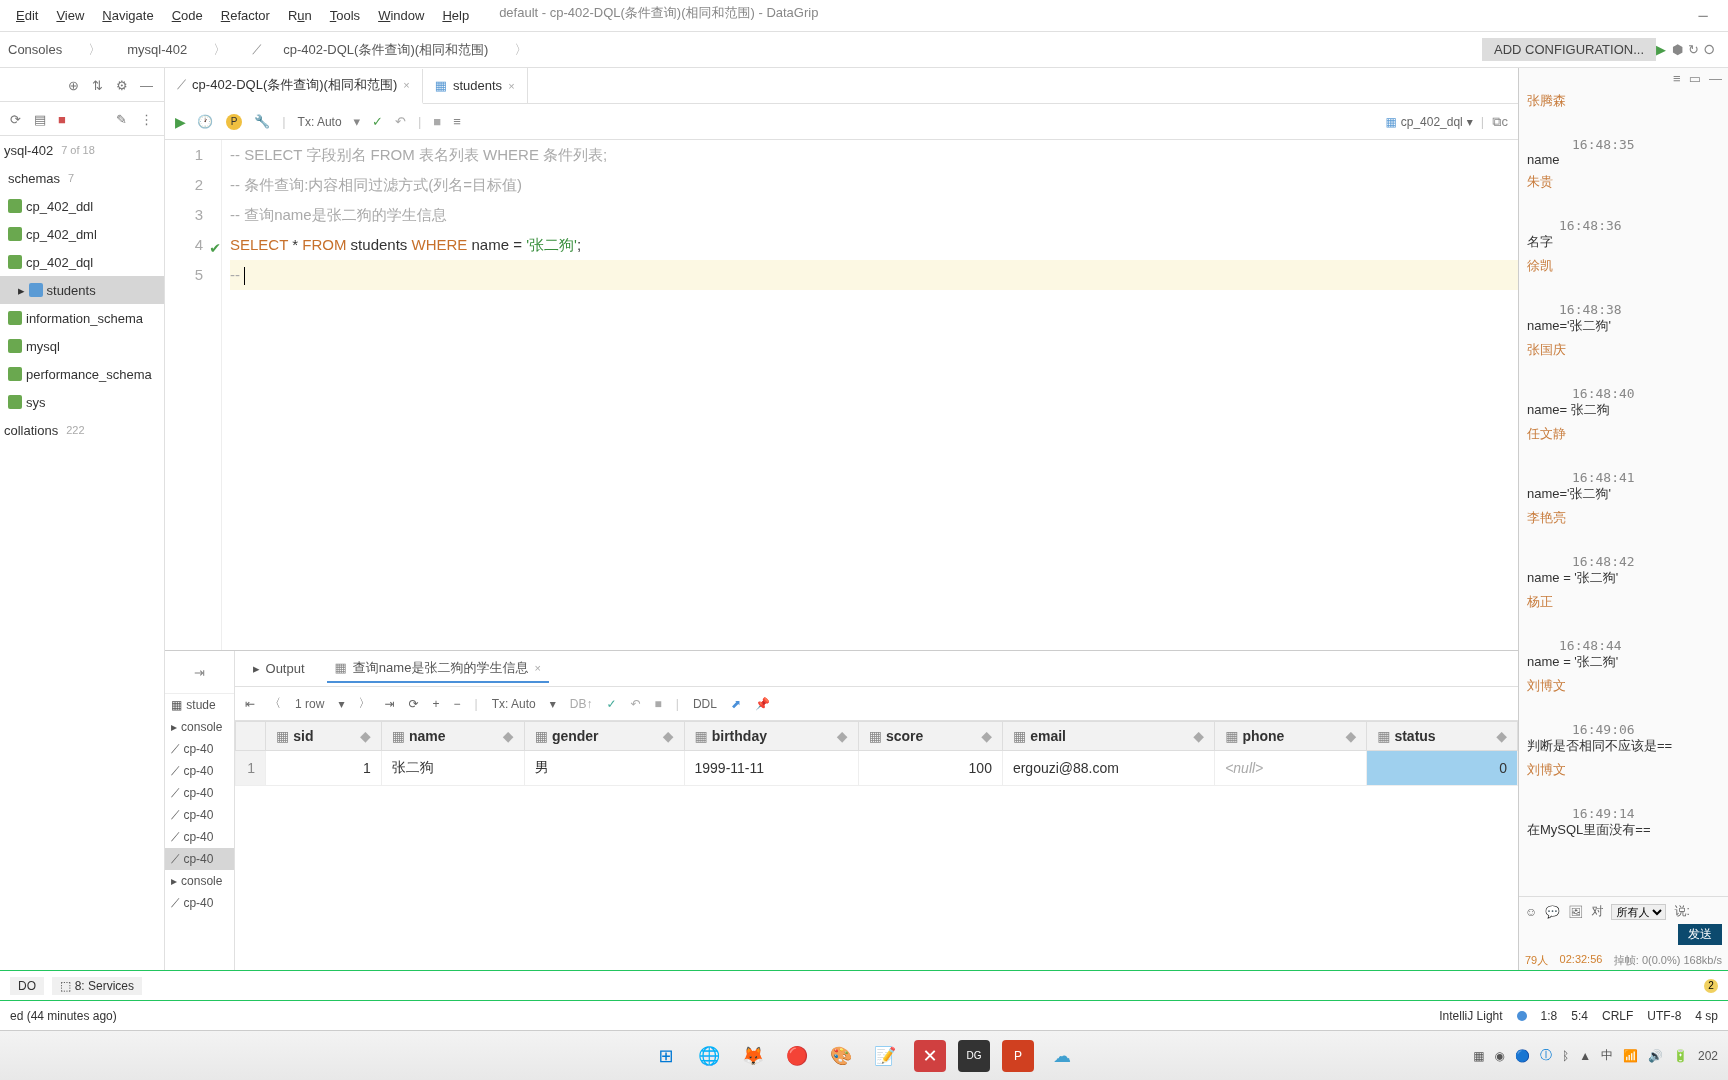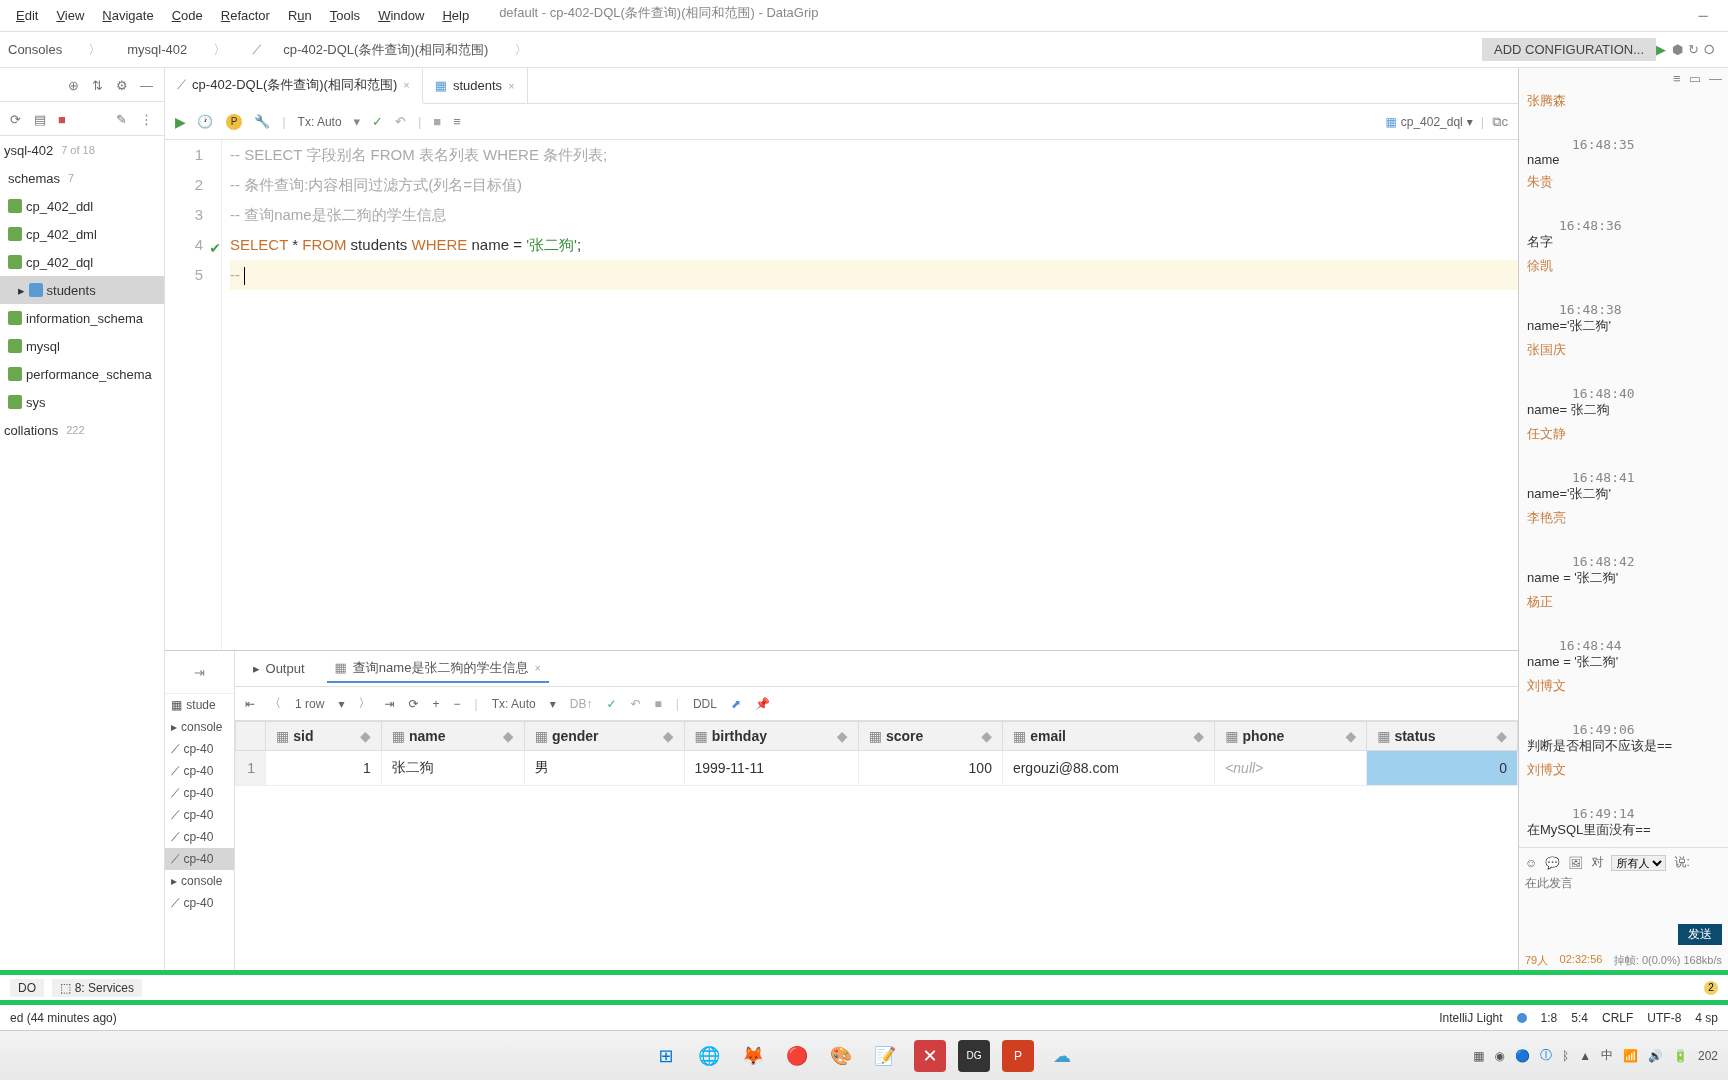--- a/index.html
+++ b/index.html
@@ -76,21 +76,21 @@
 .msg{margin-bottom:6px;}
 .msg-head{display:flex;gap:6px;}
 .msg-name{color:#c87c3c;}
 .msg-time{color:#888;font-family:Consolas,monospace;margin-top:45px;}
 .msg-text{color:#333;}
 .chat-footer{border-top:1px solid #ddd;padding:6px;}
 .chat-tools{display:flex;align-items:center;gap:8px;font-size:12px;color:#666;margin-bottom:4px;}
 .chat-input{width:100%;height:46px;border:none;background:transparent;font-size:12px;resize:none;}
 .chat-send{background:#0c4a6e;color:#fff;border:none;padding:2px 10px;font-size:12px;float:right;}
 .chat-status{font-size:11px;color:#888;padding:2px 6px;display:flex;justify-content:space-between;}
-.statusbar{height:30px;border-top:5px solid #22c55e;display:flex;align-items:center;justify-content:space-between;padding:0 10px;font-size:12px;}
+.statusbar{height:30px;border-top:1px solid #22c55e;display:flex;align-items:center;justify-content:space-between;padding:0 10px;font-size:12px;}
 .sb-left{display:flex;gap:8px;}
 .sb-tab{padding:2px 8px;background:#f0f0f0;}
 .sb-right{display:flex;gap:14px;align-items:center;}
 .sb-yellow{background:#f0d060;border-radius:50%;width:14px;height:14px;display:inline-flex;align-items:center;justify-content:center;font-size:10px;color:#000;}
 .taskbar{height:50px;background:linear-gradient(180deg,#f3f3f3,#e8e8e8);display:flex;align-items:center;justify-content:center;gap:12px;border-top:1px solid #ccc;position:relative;}
 .task-icon{width:32px;height:32px;border-radius:4px;display:flex;align-items:center;justify-content:center;font-size:18px;}
 .tray{position:absolute;right:10px;display:flex;gap:10px;align-items:center;color:#555;font-size:12px;}
 </style>
 </head>
 <body>
@@ -408,21 +408,20 @@
       </div>
     <div class="chat-footer">
       <div class="chat-tools">
         <span>☺</span>
         <span>💬</span>
         <span>🖼</span>
         <span>对</span>
         <select style="font-size:11px;border:1px solid #ccc"><option>所有人</option></select>
         <span>说:</span>
       </div>
-      <textarea class="chat-input" placeholder="在此发言" style=""></textarea>
       <button class="chat-send">发送</button>
       <div style="clear:both"></div>
     </div>
     <div class="chat-status">
       <span style="color:#d08030">79人</span>
       <span style="color:#d08030">02:32:56</span>
       <span><span>掉帧:</span> <span>0(0.0%) 168kb/s</span></span>
     </div>
   </div>
 </div>

